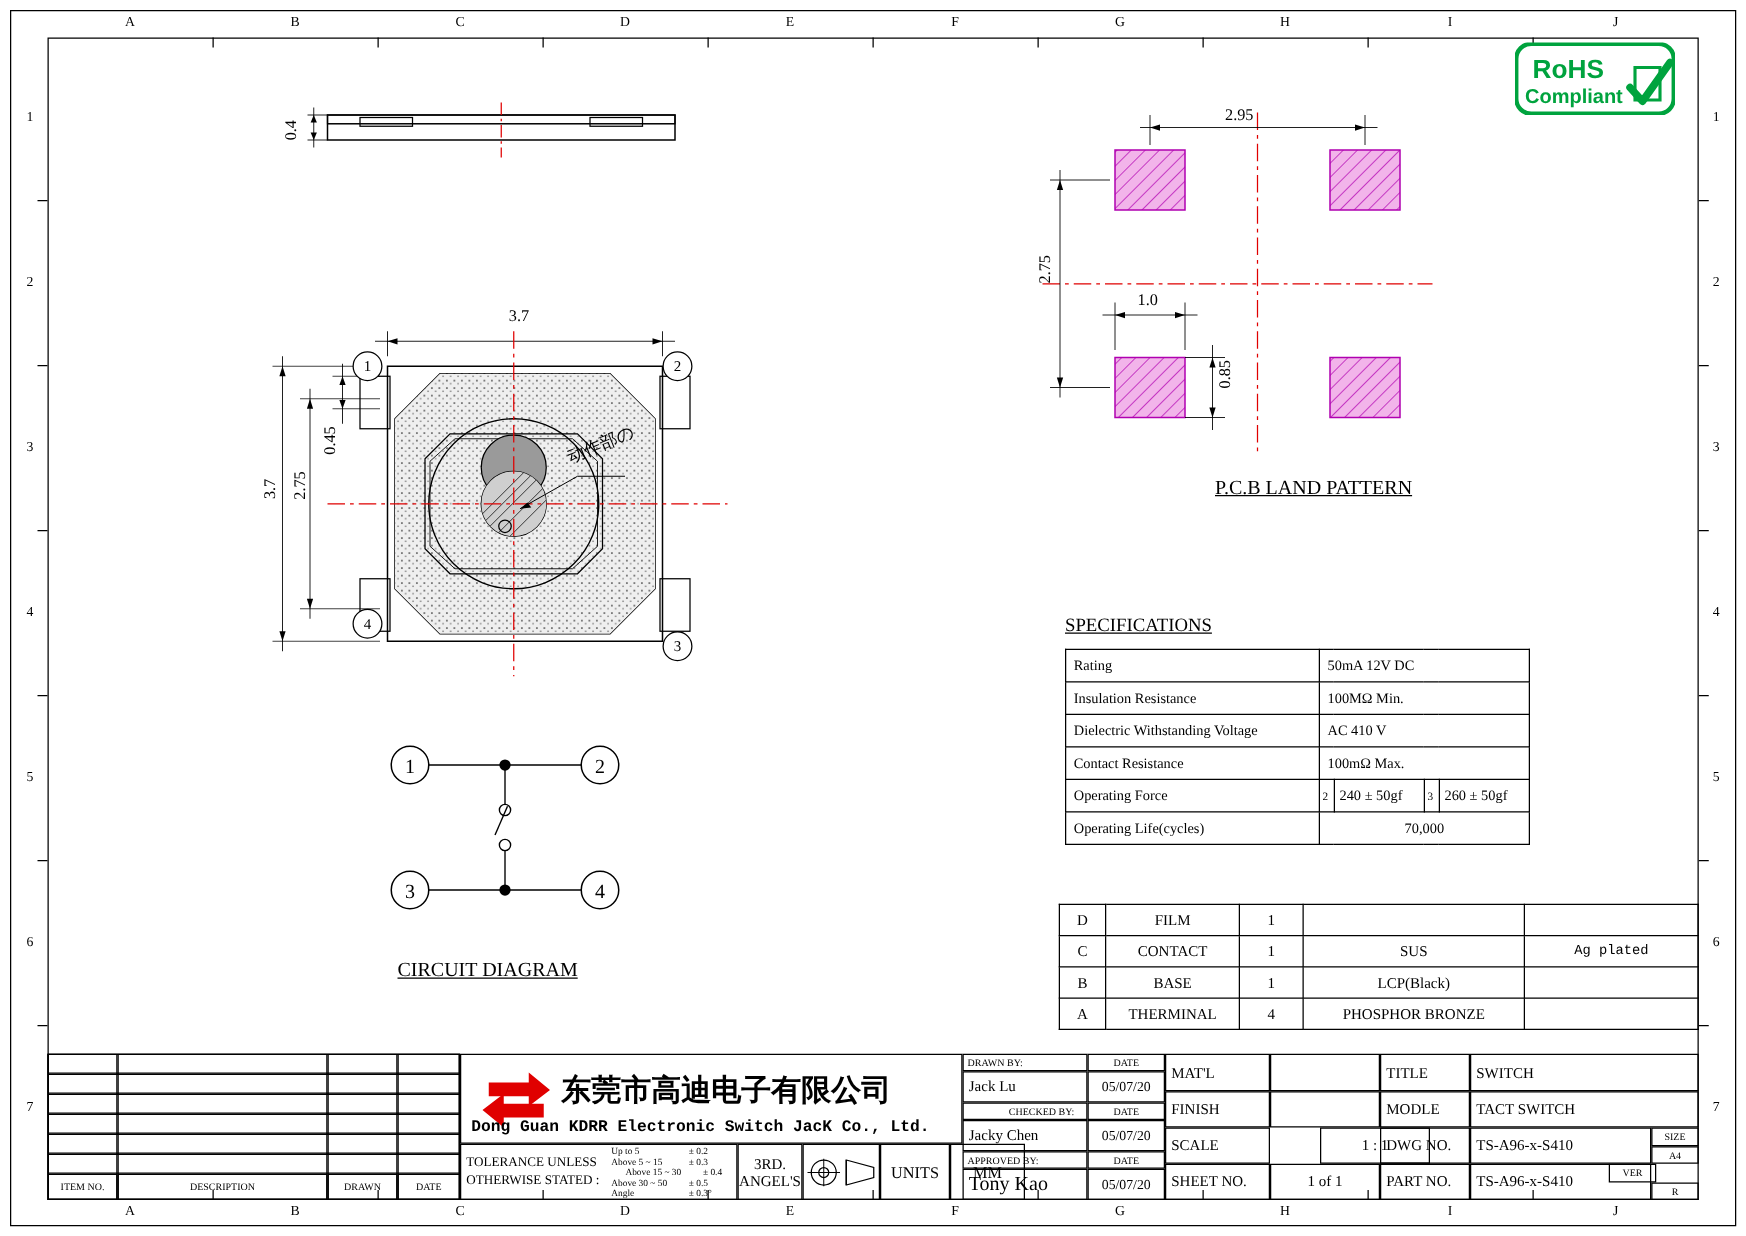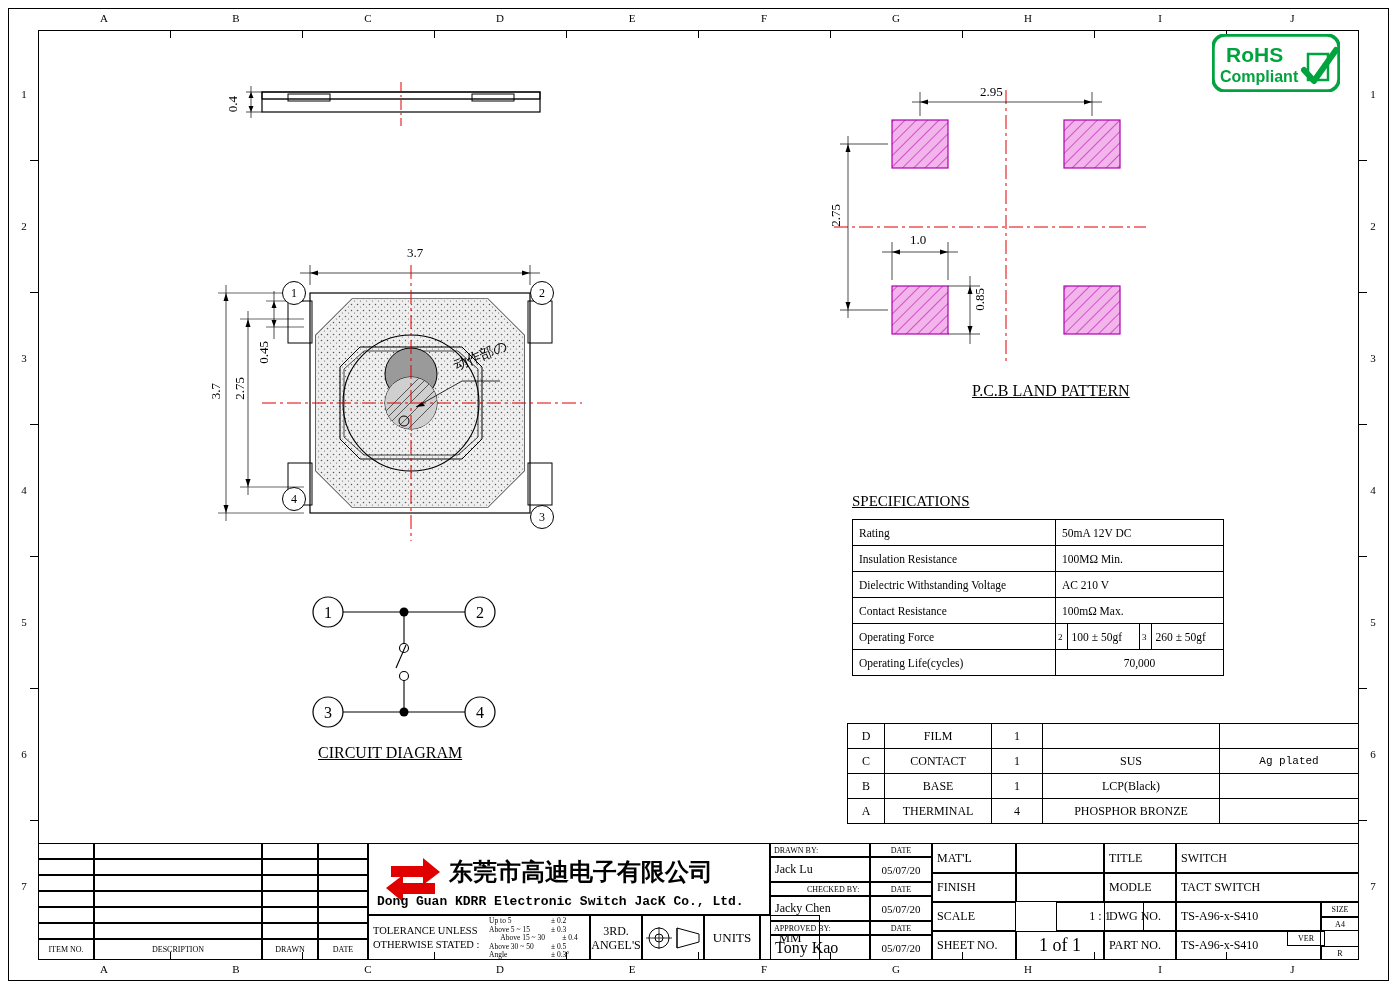--- a/index.html
+++ b/index.html
@@ -308,30 +308,30 @@
           <tr>
         <td style="width:190px;">Rating</td>
         <td colspan="4" style="width:155px;">50mA 12V DC</td>
       </tr>
       <tr>
         <td>Insulation Resistance</td>
         <td colspan="4">100MΩ Min.</td>
       </tr>
       <tr>
         <td>Dielectric Withstanding Voltage</td>
-        <td colspan="4">AC 210 V</td>
+        <td colspan="4">AC 410 V</td>
       </tr>
       <tr>
         <td>Contact Resistance</td>
         <td colspan="4">100mΩ Max.</td>
       </tr>
       <tr>
         <td>Operating Force</td>
         <td class="small" style="padding:2px 2px;">2</td>
-        <td style="padding:2px 4px;">100 ± 50gf</td>
+        <td style="padding:2px 4px;">240 ± 50gf</td>
         <td class="small" style="padding:2px 2px;">3</td>
         <td style="padding:2px 4px;">260 ± 50gf</td>
       </tr>
       <tr>
         <td>Operating Life(cycles)</td>
         <td colspan="4" style="text-align:center;">70,000</td>
       </tr>
     </tbody>
       </table>
   </div>
@@ -350,21 +350,21 @@
       <line x1="104" y1="94" x2="104" y2="126" stroke="#000" stroke-width="1.1"></line>
       <circle cx="104" cy="62" r="4.5" fill="none" stroke="#000" stroke-width="1.1"></circle>
       <circle cx="104" cy="90" r="4.5" fill="none" stroke="#000" stroke-width="1.1"></circle>
       <line x1="106" y1="59" x2="96" y2="82" stroke="#000" stroke-width="1.1"></line>
       <text x="28" y="32" text-anchor="middle" font-size="16" font-family="Liberation Serif, serif">1</text>
       <text x="180" y="32" text-anchor="middle" font-size="16" font-family="Liberation Serif, serif">2</text>
       <text x="28" y="132" text-anchor="middle" font-size="16" font-family="Liberation Serif, serif">3</text>
       <text x="180" y="132" text-anchor="middle" font-size="16" font-family="Liberation Serif, serif">4</text>
     </svg>
   </div>
-  <div class="abs circ-title" style="left:318px;top:744px;">CIRCUIT DIAGRAM</div>
+  <div class="abs circ-title" style="left:318px;top:768px;">CIRCUIT DIAGRAM</div>
 
   <div class="abs" style="left:847px;top:723px;width:512px;">
     <table class="mat" style="width:512px;">
       <tbody>
           <tr>
         <td style="width:28px;">D</td>
         <td style="width:100px;">FILM</td>
         <td style="width:46px;">1</td>
         <td style="width:190px;"></td>
         <td style="width:148px;"></td>
@@ -490,21 +490,21 @@
     <div class="cell lft" style="left:732px;top:92px;width:100px;height:25px;font-size:16px;">Tony Kao</div>
     <div class="cell ctr" style="left:832px;top:92px;width:62px;height:25px;font-size:11px;">05/07/20</div>
 
     <div class="cell lft" style="left:894px;top:0px;width:84px;height:30px;font-size:12px;">MAT'L</div>
     <div class="cell" style="left:978px;top:0px;width:88px;height:30px;"></div>
     <div class="cell lft" style="left:894px;top:30px;width:84px;height:29px;font-size:12px;">FINISH</div>
     <div class="cell" style="left:978px;top:30px;width:88px;height:29px;"></div>
     <div class="cell lft" style="left:894px;top:59px;width:84px;height:29px;font-size:12px;">SCALE</div>
     <div class="cell ctr" style="left:978px;top:59px;width:88px;height:29px;font-size:12px;margin-left:40px;">1 : 1</div>
     <div class="cell lft" style="left:894px;top:88px;width:84px;height:29px;font-size:12px;">SHEET NO.</div>
-    <div class="cell ctr" style="left:978px;top:88px;width:88px;height:29px;font-size:18px;">1 of 1</div>
+    <div class="cell ctr" style="left:978px;top:88px;width:88px;height:29px;font-size:12px;">1 of 1</div>
 
     <div class="cell lft" style="left:1066px;top:0px;width:72px;height:30px;font-size:12px;">TITLE</div>
     <div class="cell lft" style="left:1138px;top:0px;width:183px;height:30px;font-size:12px;">SWITCH</div>
     <div class="cell lft" style="left:1066px;top:30px;width:72px;height:29px;font-size:12px;">MODLE</div>
     <div class="cell lft" style="left:1138px;top:30px;width:183px;height:29px;font-size:12px;">TACT SWITCH</div>
     <div class="cell lft" style="left:1066px;top:59px;width:72px;height:29px;font-size:12px;">DWG NO.</div>
     <div class="cell lft" style="left:1138px;top:59px;width:145px;height:29px;font-size:12px;">TS-A96-x-S410</div>
     <div class="cell lft" style="left:1066px;top:88px;width:72px;height:29px;font-size:12px;">PART NO.</div>
     <div class="cell lft" style="left:1138px;top:88px;width:145px;height:29px;font-size:12px;">TS-A96-x-S410</div>
 

